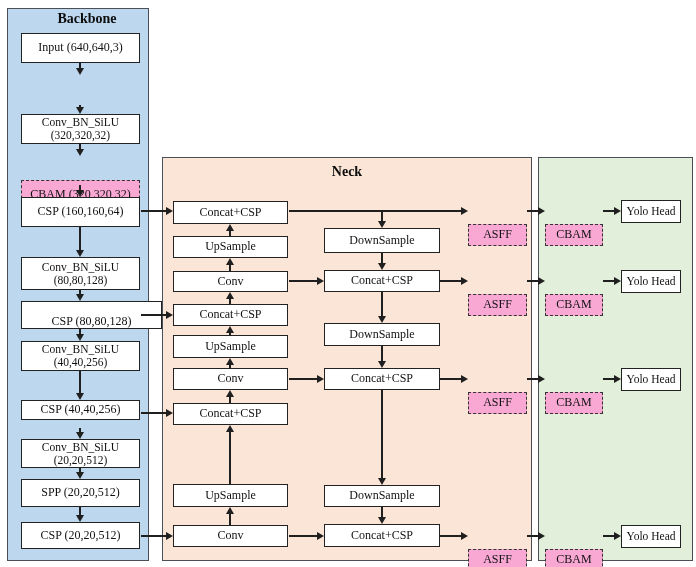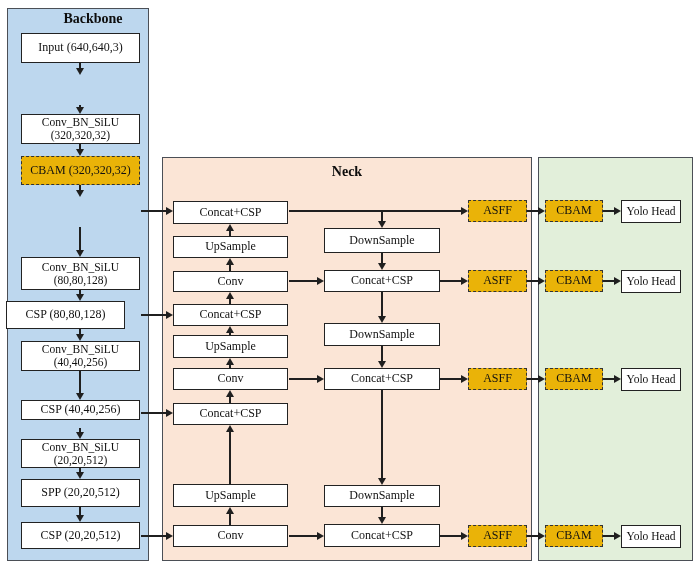--- a/index.html
+++ b/index.html
@@ -7,56 +7,59 @@
           font-family:"Liberation Serif", serif;color:#111;overflow:hidden;}
   .panel{position:absolute;border:1.6px solid #4b4f56;box-sizing:border-box;}
   .panel.backbone{background:#bdd7ee;}
   .panel.neck{background:#fbe5d6;}
   .panel.predict{background:#e2efda;}
   .panel-title{position:absolute;text-align:center;font-weight:bold;font-size:14px;color:#0d0d0d;}
   .node{position:absolute;background:#ffffff;border:1.3px solid #222;box-sizing:border-box;
         display:flex;flex-direction:column;align-items:center;justify-content:center;
         text-align:center;font-size:12px;line-height:1.12;}
   .node.two-line{font-size:11.5px;}
-  .node.dashed{background:#eab308;border:1.7px dashed #333;}
+  .node.dashed{background:#f9a8d4;border:1.7px dashed #333;margin-top:24px;}
   .node.small{font-size:12px;}
   .node.head{font-size:11.5px;}
   .hl{position:absolute;height:1.5px;background:#1f1f1f;}
   .vl{position:absolute;width:1.5px;background:#1f1f1f;}
   .ar{position:absolute;width:0;height:0;border-top:4px solid transparent;border-bottom:4px solid transparent;border-left:7px solid #1f1f1f;}
   .ad{position:absolute;width:0;height:0;border-left:4px solid transparent;border-right:4px solid transparent;border-top:7px solid #1f1f1f;}
   .au{position:absolute;width:0;height:0;border-left:4px solid transparent;border-right:4px solid transparent;border-bottom:7px solid #1f1f1f;}
 </style>
 </head>
 <body>
 
 <div class="canvas">
 
   <div class="panel backbone" style="left:7px;top:8px;width:142px;height:553px;"></div>
   <div class="panel neck" style="left:162px;top:157px;width:370px;height:404px;"></div>
   <div class="panel predict" style="left:538px;top:157px;width:155px;height:404px;"></div>
 
-  <div class="panel-title" style="left:7px;top:11px;width:172px;">Backbone</div>
+  <div class="panel-title" style="left:1px;top:11px;width:172px;">Backbone</div>
   <div class="panel-title" style="left:162px;top:164px;width:370px;">Neck</div>
 
   <div class="node" style="left:21px;top:33px;width:119px;height:30px;">
       <span>Input (640,640,3)</span>
     </div>
   <div class="node two-line" style="left:21px;top:114px;width:119px;height:30px;">
       <span>Conv_BN_SiLU</span>
       <span>(320,320,32)</span>
     </div>
   <div class="node dashed" style="left:21px;top:156px;width:119px;height:29px;">
       <span>CBAM (320,320,32)</span>
     </div>
+  <div class="node" style="left:21px;top:197px;width:119px;height:30px;">
+      <span>CSP (160,160,64)</span>
+    </div>
   <div class="node two-line" style="left:21px;top:257px;width:119px;height:33px;">
       <span>Conv_BN_SiLU</span>
       <span>(80,80,128)</span>
     </div>
-  <div class="node" style="left:6px;top:301px;width:119px;height:28px;">
+  <div class="node" style="left:21px;top:301px;width:141px;height:28px;justify-content:flex-end;">
       <span>CSP (80,80,128)</span>
     </div>
   <div class="node two-line" style="left:21px;top:341px;width:119px;height:30px;">
       <span>Conv_BN_SiLU</span>
       <span>(40,40,256)</span>
     </div>
   <div class="node" style="left:21px;top:400px;width:119px;height:20px;">
       <span>CSP (40,40,256)</span>
     </div>
   <div class="node two-line" style="left:21px;top:439px;width:119px;height:29px;">

